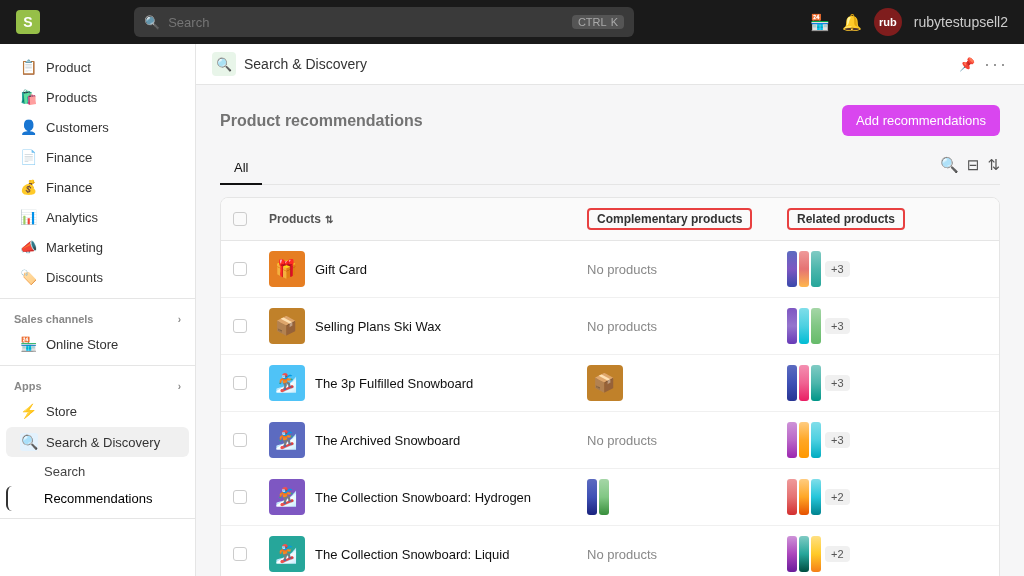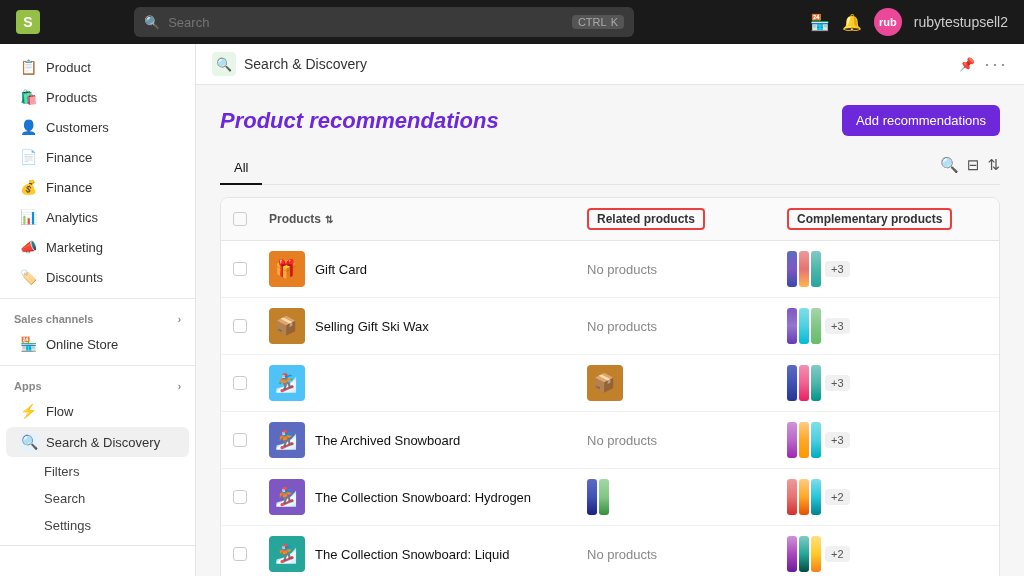--- a/index.html
+++ b/index.html
@@ -6,21 +6,21 @@
     body { font-family: -apple-system, BlinkMacSystemFont, 'Segoe UI', sans-serif; background: #f1f1f1; display: flex; flex-direction: column; height: 576px; overflow: hidden; font-size: 13px; }
 
     
     .topbar { height: 44px; background: #1a1a1a; display: flex; align-items: center; padding: 0 16px; gap: 12px; flex-shrink: 0; }
     .shopify-logo { display: flex; align-items: center; gap: 6px; color: #fff; font-weight: 600; font-size: 14px; }
     .shopify-logo .logo-icon { width: 24px; height: 24px; background: #96bf48; border-radius: 4px; display: flex; align-items: center; justify-content: center; color: white; font-size: 14px; font-weight: bold; }
     .search-bar { flex: 1; max-width: 500px; margin: 0 auto; background: #3a3a3a; border-radius: 6px; display: flex; align-items: center; padding: 0 10px; height: 30px; color: #aaa; font-size: 13px; gap: 8px; }
     .search-bar input { background: transparent; border: none; outline: none; color: #ccc; font-size: 13px; flex: 1; }
     .search-shortcut { background: #555; border-radius: 4px; padding: 1px 6px; font-size: 11px; color: #aaa; display: flex; gap: 4px; }
     .topbar-right { margin-left: auto; display: flex; align-items: center; gap: 12px; }
-    .avatar { width: 28px; height: 28px; background: #ec4899; border-radius: 50%; display: flex; align-items: center; justify-content: center; color: white; font-size: 11px; font-weight: 600; }
+    .avatar { width: 28px; height: 28px; background: #7f1d1d; border-radius: 50%; display: flex; align-items: center; justify-content: center; color: white; font-size: 11px; font-weight: 600; }
     .topbar-icon { color: #ccc; font-size: 16px; cursor: pointer; }
 
     
     .layout { display: flex; flex: 1; overflow: hidden; }
 
     
     .sidebar { width: 196px; background: #fff; border-right: 1px solid #e5e5e5; display: flex; flex-direction: column; overflow-y: auto; flex-shrink: 0; padding: 8px 0; }
     .sidebar-item { display: flex; align-items: center; gap: 8px; padding: 6px 14px; cursor: pointer; color: #333; font-size: 13px; border-radius: 6px; margin: 1px 6px; }
     .sidebar-item.active { background: #f0f0f0; }
     .sidebar-item .icon { width: 18px; text-align: center; font-size: 14px; color: #555; }
@@ -36,22 +36,22 @@
     
     .app-header-bar { background: #fff; border-bottom: 1px solid #e5e5e5; padding: 8px 16px; display: flex; align-items: center; justify-content: space-between; }
     .app-header-bar-left { display: flex; align-items: center; gap: 8px; }
     .app-icon { width: 24px; height: 24px; background: #e8f5e9; border-radius: 4px; display: flex; align-items: center; justify-content: center; font-size: 13px; }
     .app-title { font-weight: 500; font-size: 14px; color: #333; }
     .app-header-bar-right { display: flex; align-items: center; gap: 8px; color: #888; }
 
     
     .page-content { padding: 20px 24px; }
     .page-header { display: flex; align-items: center; justify-content: space-between; margin-bottom: 16px; }
-    .page-title { font-size: 22px; font-weight: 700; color: #6d28d9; font-style: italic; }
-    .btn-primary { background: #6d28d9; color: #fff; border: none; border-radius: 6px; padding: 8px 14px; font-size: 13px; font-weight: 500; cursor: pointer; }
+    .page-title { font-size: 16px; font-weight: 700; color: #737373; }
+    .btn-primary { background: #d946ef; color: #fff; border: none; border-radius: 6px; padding: 8px 14px; font-size: 13px; font-weight: 500; cursor: pointer; }
 
     
     .tabs-bar { display: flex; align-items: center; justify-content: space-between; margin-bottom: 12px; border-bottom: 1px solid #e5e5e5; padding-bottom: 0; }
     .tabs { display: flex; gap: 6px; }
     .tab { padding: 8px 14px; cursor: pointer; font-size: 13px; color: #666; border-bottom: 2px solid transparent; margin-bottom: -1px; }
     .tab.active { color: #111; font-weight: 500; border-bottom: 2px solid #111; }
     .tab-actions { display: flex; gap: 8px; align-items: center; color: #555; padding-bottom: 6px; }
     .tab-actions span { cursor: pointer; font-size: 15px; }
 
     
@@ -146,29 +146,28 @@
     </div>
 
     <hr class="sidebar-divider">
 
     <div class="sidebar-section-label">
       <span>Apps</span>
       <span class="expand-icon">›</span>
     </div>
     <div class="sidebar-item">
       <span class="icon">⚡</span>
-      <span>Flow</span>
+      <span>Store</span>
     </div>
     <div class="sidebar-item active">
       <span class="icon" style="background:#e3f2fd;border-radius:3px;padding:1px;">🔍</span>
       <span>Search &amp; Discovery</span>
     </div>
-    <div class="sidebar-sub-item">Filters</div>
     <div class="sidebar-sub-item">Search</div>
-    <div class="sidebar-sub-item">Settings</div>
+    <div class="sidebar-sub-item active">Recommendations</div>
 
     <hr class="sidebar-divider">
 
   </div>
 
   <div class="main">
 
     <div class="app-header-bar">
       <div class="app-header-bar-left">
         <div class="app-icon">🔍</div>
@@ -201,24 +200,24 @@
 
         <div class="table-header">
           <div class="th">
             <div class="checkbox"></div>
           </div>
           <div class="th">
             <span>Products</span>
             <span class="sort-icon">⇅</span>
           </div>
           <div class="th">
+            <span class="highlighted-header">Complementary products</span>
+          </div>
+          <div class="th">
             <span class="highlighted-header">Related products</span>
-          </div>
-          <div class="th">
-            <span class="highlighted-header">Complementary products</span>
           </div>
         </div>
 
         <div class="table-row">
           <div>
               <div class="checkbox"></div>
             </div>
           <div class="product-cell">
             <div class="product-thumb" style="background:#e67e22;">🎁</div>
             <span class="product-name">Gift Card</span>
@@ -235,41 +234,42 @@
             <span class="count-badge">+3</span>
           </div>
         </div>
 
         <div class="table-row">
           <div>
               <div class="checkbox"></div>
             </div>
           <div class="product-cell">
             <div class="product-thumb" style="background:#c0812a;">📦</div>
-            <span class="product-name">Selling Gift Ski Wax</span>
+            <span class="product-name">Selling Plans Ski Wax</span>
           </div>
           <div>
             <span class="no-products">No products</span>
           </div>
           <div class="product-images">
             <div class="board-group">
               <div class="snowboard" style="background:linear-gradient(180deg,#7e57c2,#9575cd,#673ab7);"></div>
               <div class="snowboard" style="background:linear-gradient(180deg,#80deea,#4dd0e1,#00bcd4);"></div>
               <div class="snowboard" style="background:linear-gradient(180deg,#a5d6a7,#81c784,#66bb6a);"></div>
             </div>
             <span class="count-badge">+3</span>
           </div>
         </div>
 
         <div class="table-row">
           <div>
               <div class="checkbox"></div>
             </div>
           <div class="product-cell">
             <div class="product-thumb" style="background:#4fc3f7;">🏂</div>
+            <span class="product-name">The 3p Fulfilled Snowboard</span>
           </div>
           <div>
             <div class="board-group">
               <div class="product-thumb" style="background:#c0812a;width:36px;height:36px;border-radius:4px;">📦</div>
             </div>
           </div>
           <div class="product-images">
             <div class="board-group">
               <div class="snowboard" style="background:linear-gradient(180deg,#5c6bc0,#3f51b5,#283593);"></div>
               <div class="snowboard" style="background:linear-gradient(180deg,#f48fb1,#f06292,#e91e63);"></div>

